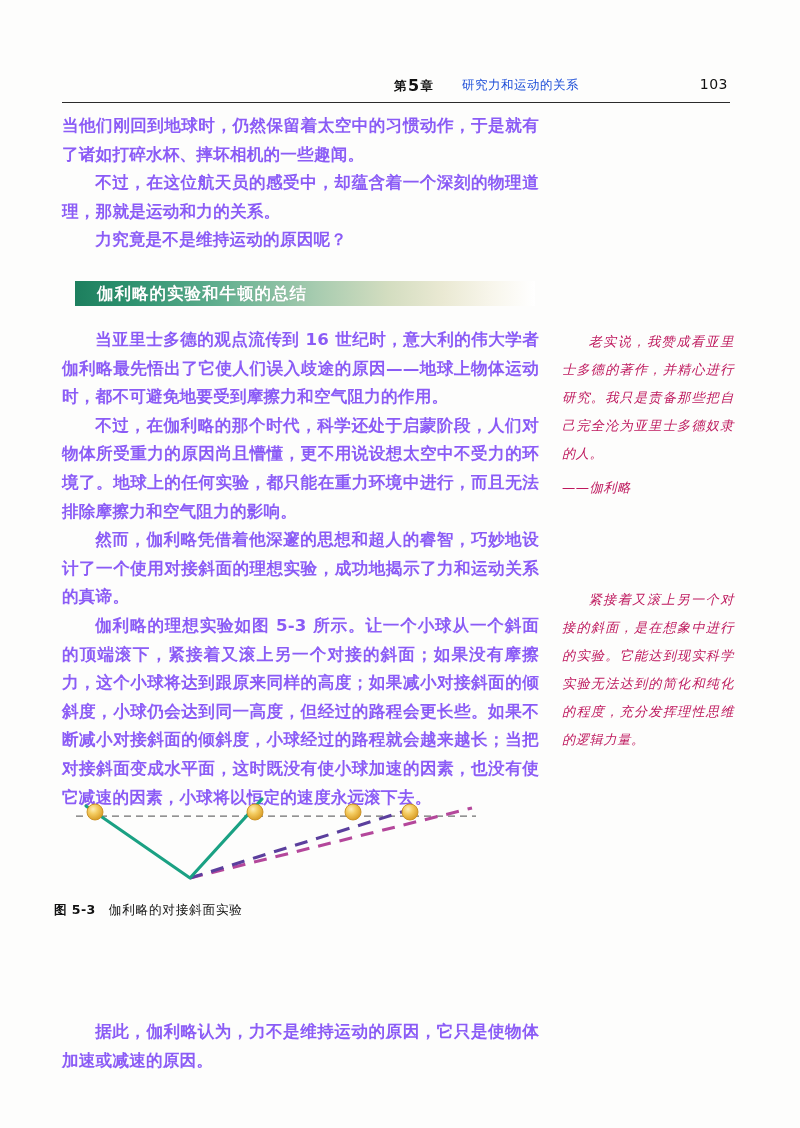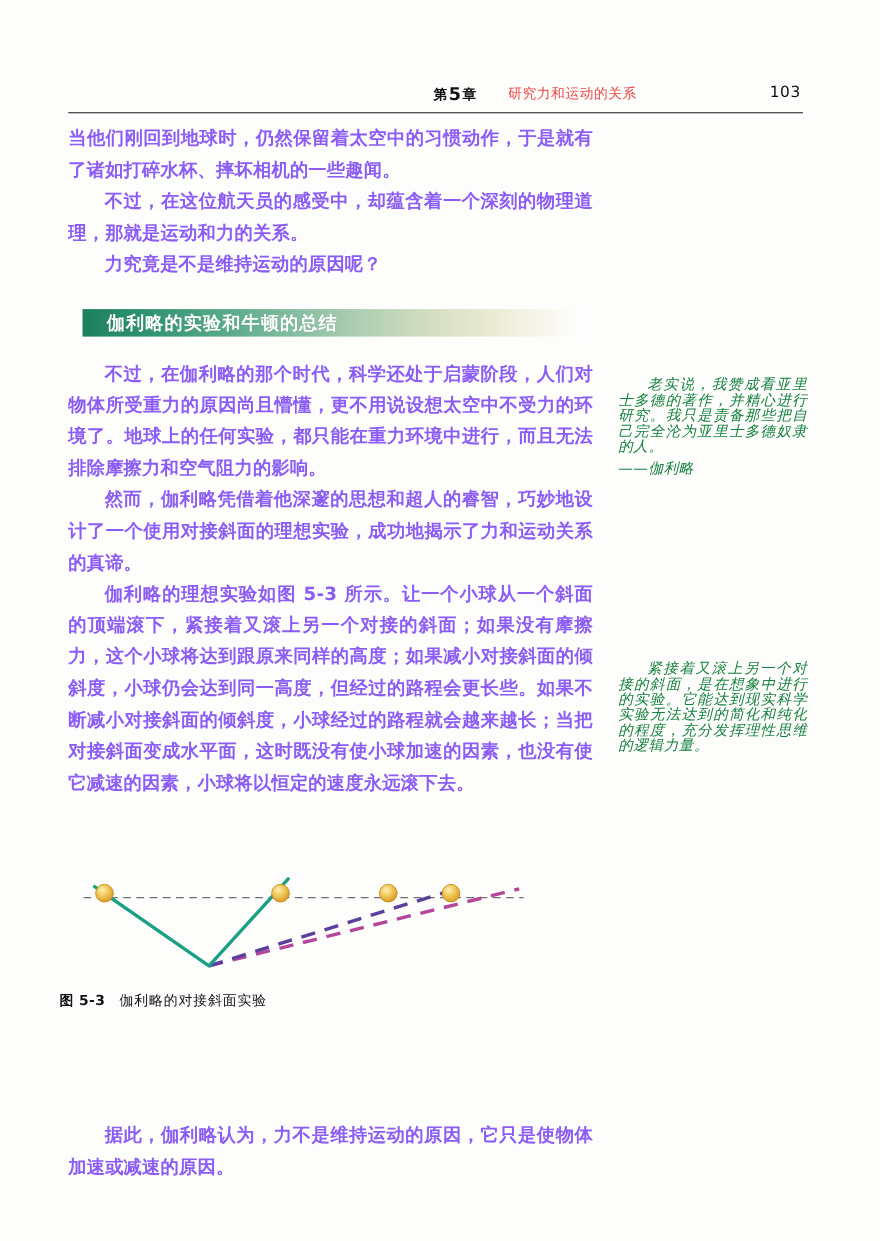--- a/index.html
+++ b/index.html
@@ -44,21 +44,21 @@
     font-size: 16px;
     font-weight: 700;
     vertical-align: -1px;
     padding: 0 1px;
   }
   .rh-title {
     position: absolute;
     left: 400px;
     top: 1px;
     font-size: 12.5px;
-    color: #ef4444;
+    color: #1d4ed8;
     letter-spacing: 0.5px;
     white-space: nowrap;
     font-family: "DejaVu Sans", "Liberation Sans", sans-serif;
   }
   .rh-pageno {
     position: absolute;
     right: 2px;
     top: 0px;
     font-size: 14px;
     color: #111;
@@ -130,25 +130,24 @@
     text-align: center;
   }
 
   
   .margin-note {
     position: absolute;
     width: 172px;
     font-family: "DejaVu Serif", "Liberation Serif", serif;
     font-style: italic;
     font-size: 13.2px;
-    line-height: 14px;
-    color: #15803d;
+    line-height: 28px;
+    color: #be185d;
     text-align: justify;
     letter-spacing: 0.6px;
-    margin-top: 16px;
   }
   .margin-note .mn-body { text-indent: 2em; display: block; }
   .margin-note .mn-attrib {
     display: block;
     text-align: left;
     margin-top: 6px;
     text-indent: 0;
     white-space: nowrap;
     font-style: italic;
   }
@@ -198,20 +197,21 @@
     <p class="para noindent">当他们刚回到地球时，仍然保留着太空中的习惯动作，于是就有了诸如打碎水杯、摔坏相机的一些趣闻。</p>
     <p class="para">不过，在这位航天员的感受中，却蕴含着一个深刻的物理道理，那就是运动和力的关系。</p>
     <p class="para">力究竟是不是维持运动的原因呢？</p>
   </div>
 
   <div class="section-band">
     <span class="band-label">伽利略的实验和牛顿的总结</span>
   </div>
 
   <div class="col-main" id="block-mid" style="position:absolute; top:326px;">
+    <p class="para">当亚里士多德的观点流传到 16 世纪时，意大利的伟大学者伽利略最先悟出了它使人们误入歧途的原因——地球上物体运动时，都不可避免地要受到摩擦力和空气阻力的作用。</p>
     <p class="para">不过，在伽利略的那个时代，科学还处于启蒙阶段，人们对物体所受重力的原因尚且懵懂，更不用说设想太空中不受力的环境了。地球上的任何实验，都只能在重力环境中进行，而且无法排除摩擦力和空气阻力的影响。</p>
     <p class="para">然而，伽利略凭借着他深邃的思想和超人的睿智，巧妙地设计了一个使用对接斜面的理想实验，成功地揭示了力和运动关系的真谛。</p>
     <p class="para">伽利略的理想实验如图 5-3 所示。让一个小球从一个斜面的顶端滚下，紧接着又滚上另一个对接的斜面；如果没有摩擦力，这个小球将达到跟原来同样的高度；如果减小对接斜面的倾斜度，小球仍会达到同一高度，但经过的路程会更长些。如果不断减小对接斜面的倾斜度，小球经过的路程就会越来越长；当把对接斜面变成水平面，这时既没有使小球加速的因素，也没有使它减速的因素，小球将以恒定的速度永远滚下去。</p>
   </div>
 
   <div class="margin-note" id="note-quote">
     <span class="mn-body">老实说，我赞成看亚里士多德的著作，并精心进行研究。我只是责备那些把自己完全沦为亚里士多德奴隶的人。</span>
     <span class="mn-attrib">——伽利略</span>
   </div>
 

